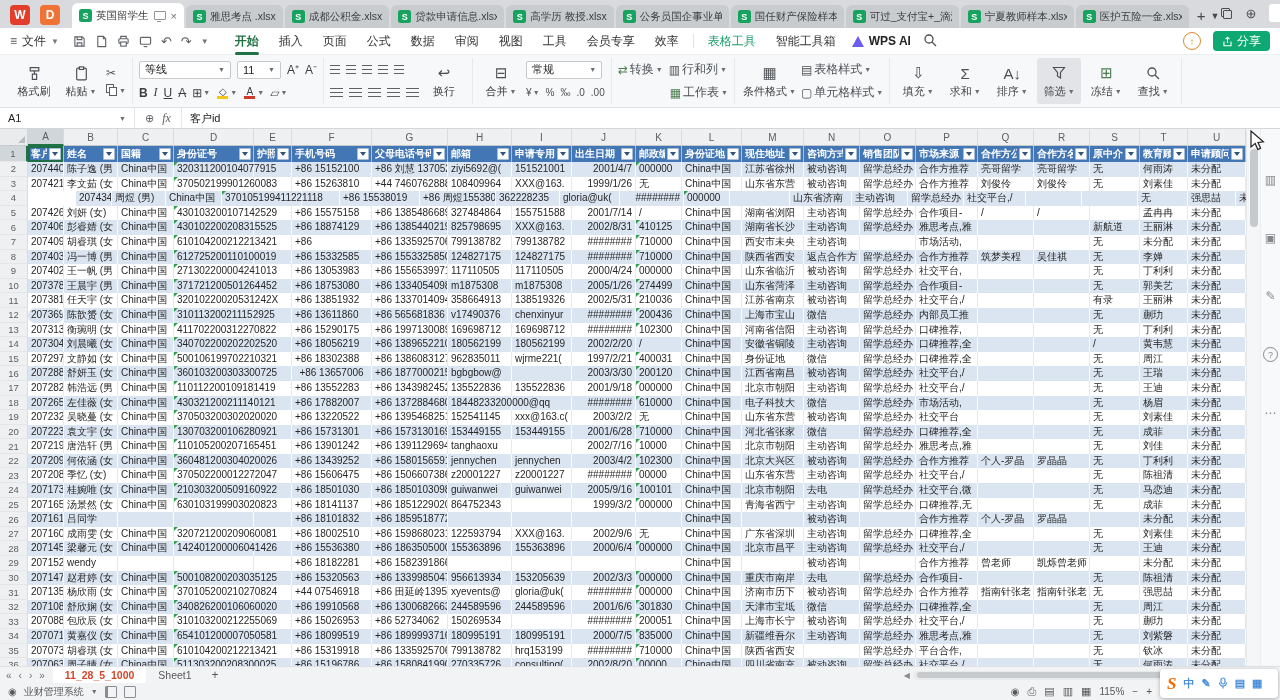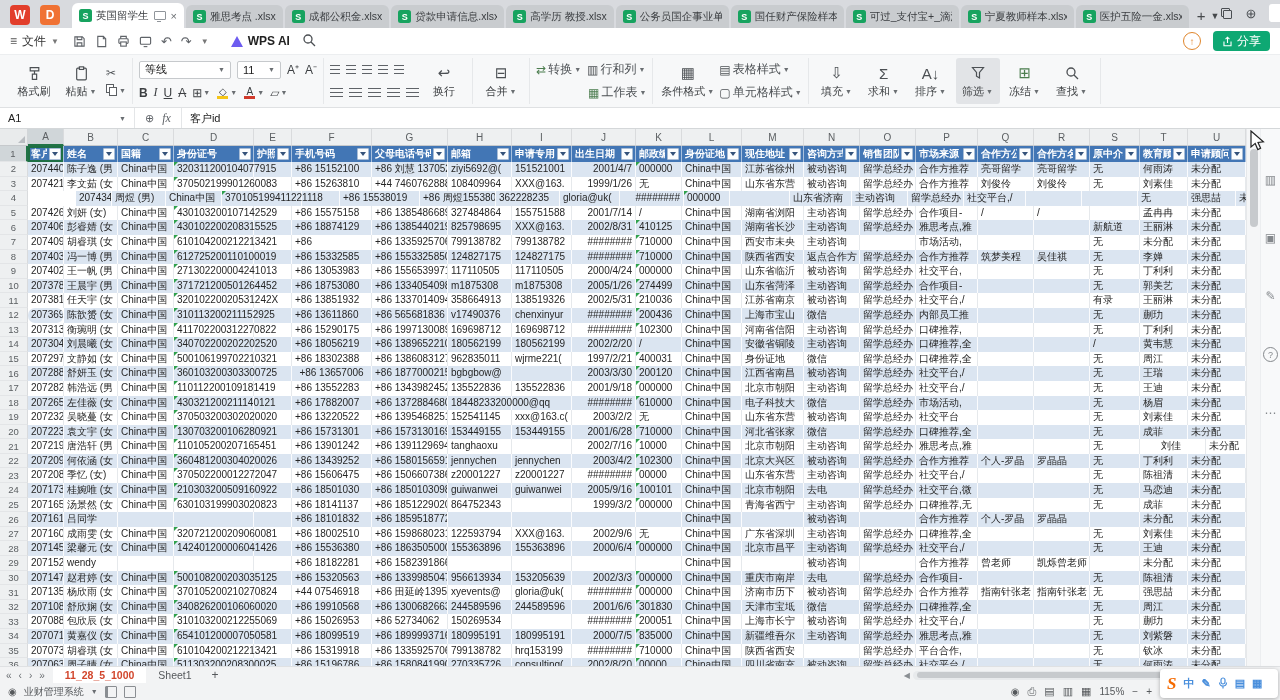--- a/index.html
+++ b/index.html
@@ -231,20 +231,35 @@
       <span>
           <svg width="13" height="13" viewBox="0 0 14 14" stroke="#5f6368" fill="none" stroke-width="1.2">
             <rect x="1.5" y="2.5" width="11" height="7.5" rx="1"></rect>
             <path d="M5 12.5h4"></path>
           </svg>
         </span>
       <span class="uglyph">↶</span>
       <span class="uglyph">↷</span>
       <span class="fcaret">▼</span>
     </div>
+    <div class="mitems">
+        <div class="mitem active">开始</div>
+        <div class="mitem">插入</div>
+        <div class="mitem">页面</div>
+        <div class="mitem">公式</div>
+        <div class="mitem">数据</div>
+        <div class="mitem">审阅</div>
+        <div class="mitem">视图</div>
+        <div class="mitem">工具</div>
+        <div class="mitem">会员专享</div>
+        <div class="mitem">效率</div>
+        <span class="mdiv"></span>
+        <div class="mitem accent">表格工具</div>
+        <div class="mitem">智能工具箱</div>
+      </div>
     <div class="wpsai">
       <span class="aitri"></span>
       <span>WPS AI</span>
     </div>
     <span class="msearch"><svg width="14" height="14" viewBox="0 0 14 14" stroke="#4a4e52" fill="none" stroke-width="1.3">
           <circle cx="6" cy="6" r="4"></circle>
           <path d="M9 9l4 4"></path>
         </svg></span>
     <div class="mright">
       <span class="circup">↑</span>
@@ -349,20 +364,35 @@
       </div>
     </div>
 
     <div class="rgroup">
       <div class="bigbtn">
         <span class="bicon">⊟</span>
         <span class="blbl">
             <span>合并</span>
             <i class="cr">▼</i>
           </span>
+      </div>
+      <div class="vstack">
+        <div class="srow">
+          <span class="rsel w76">
+              <span>常规</span>
+              <i class="cr">▼</i>
+            </span>
+        </div>
+        <div class="srow">
+          <span class="mini">¥<i class="cr">▼</i></span>
+          <span class="mini">%</span>
+          <span class="mini">‰</span>
+          <span class="mini">.0</span>
+          <span class="mini">.00</span>
+        </div>
       </div>
     </div>
 
     <div class="rgroup">
       <div class="vstack">
         <div class="srow">
           <span class="sbtn">
               <span class="icg">⇄</span>
               <span>转换</span>
               <i class="cr">▼</i>
@@ -1060,21 +1090,21 @@
           <div class="gc r" style="width: 64px;">2002/7/16</div>
           <div class="gc" style="width: 46px;"><i class="tri"></i>10000</div>
           <div class="gc" style="width: 60px;">China中国</div>
           <div class="gc" style="width: 62px;">北京市朝阳</div>
           <div class="gc" style="width: 56px;">主动咨询</div>
           <div class="gc" style="width: 56px;">留学总经办</div>
           <div class="gc" style="width: 62px;">雅思考点,雅</div>
           <div class="gc" style="width: 56px;"></div>
           <div class="gc" style="width: 56px;"></div>
           <div class="gc" style="width: 50px;">无</div>
-          <div class="gc" style="width: 48px; margin-left: 18px;">刘佳</div>
+          <div class="gc" style="width: 48px;">刘佳</div>
           <div class="gc" style="width: 58px;">未分配</div>
         </div>
         <div class="grow band">
           <div class="rn">22</div>
           <div class="gc r" style="width: 36px;">207209</div>
           <div class="gc" style="width: 54px;">何依涵 (女</div>
           <div class="gc" style="width: 56px;">China中国</div>
           <div class="gc ovf" style="width: 80px;"><i class="tri"></i>360481200304020026</div>
           <div class="gc" style="width: 38px;"></div>
           <div class="gc" style="width: 80px;">+86 13439252</div>

